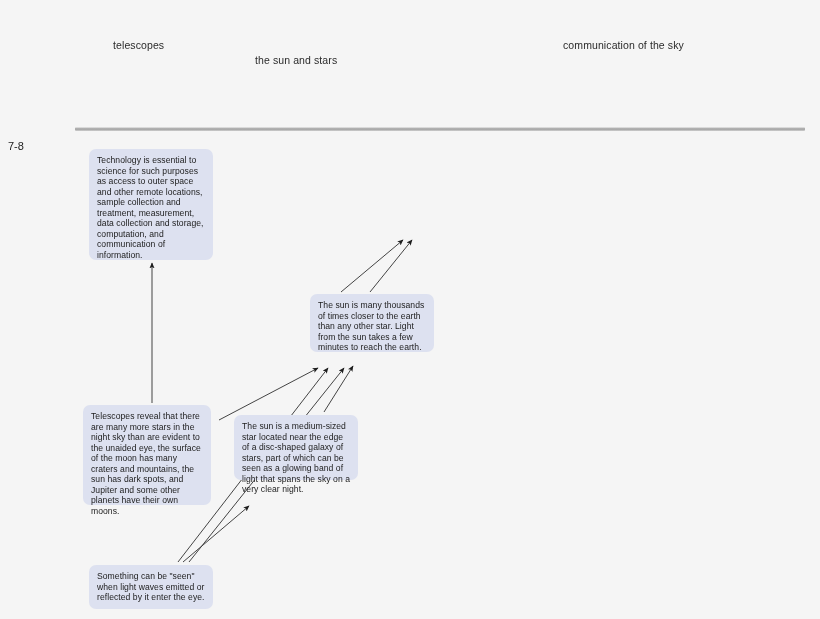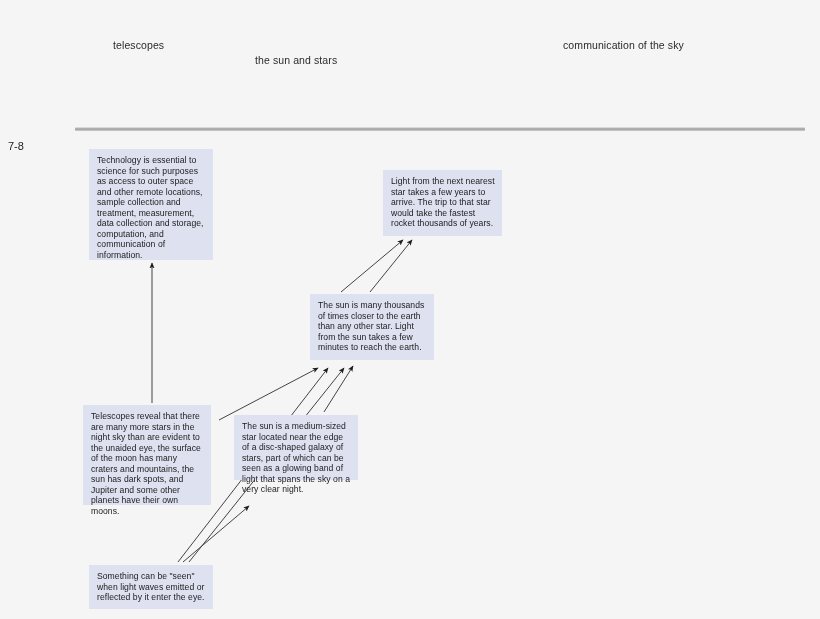--- a/index.html
+++ b/index.html
@@ -41,21 +41,21 @@
   #grade-label {
     position: absolute;
     left: 8px;
     top: 140px;
     font-size: 11px;
     color: #222;
   }
   .node {
     position: absolute;
     background: #dde1f0;
-    border-radius: 0;
+    border-radius: 7px;
     box-sizing: border-box;
     padding: 6px 7px 6px 8px;
     font-size: 8.6px;
     line-height: 10.55px;
     color: #1c1c1c;
     letter-spacing: 0.05px;
     z-index: 3;
   }
   svg#arrows {
     position: absolute;
@@ -94,26 +94,23 @@
         <line x1="324" y1="412" x2="353" y2="366" marker-end="url(#ah)"></line>
         <line x1="341" y1="292" x2="403" y2="240" marker-end="url(#ah)"></line>
         <line x1="370" y1="292" x2="412" y2="240" marker-end="url(#ah)"></line>
       </g>
   </svg>
 
   <div class="node" style="left:89px; top:149px; width:124px; height:111px;">
     <span>Technology is essential to science for such purposes as access to outer space and other remote locations, sample collection and treatment, measurement, data collection and storage, computation, and communication of information.</span>
   </div>
 
-  <div class="node" style="left:383px; top:170px; width:119px; height:66px;">
-    <span>Light from the next nearest star takes a few years to arrive. The trip to that star would take the fastest rocket thousands of years.</span>
-  </div>
 
 
-  <div class="node" style="left:310px; top:294px; width:124px; height:66px;">
+  <div class="node" style="left:310px; top:294px; width:124px; height:58px;">
     <span>The sun is many thousands of times closer to the earth than any other star. Light from the sun takes a few minutes to reach the earth.</span>
   </div>
 
   <div class="node" style="left:83px; top:405px; width:128px; height:100px;">
     <span>Telescopes reveal that there are many more stars in the night sky than are evident to the unaided eye, the surface of the moon has many craters and mountains, the sun has dark spots, and Jupiter and some other planets have their own moons.</span>
   </div>
 
   <div class="node" style="left:234px; top:415px; width:124px; height:65px;">
     <span>The sun is a medium-sized star located near the edge of a disc-shaped galaxy of stars, part of which can be seen as a glowing band of light that spans the sky on a very clear night.</span>
   </div>

